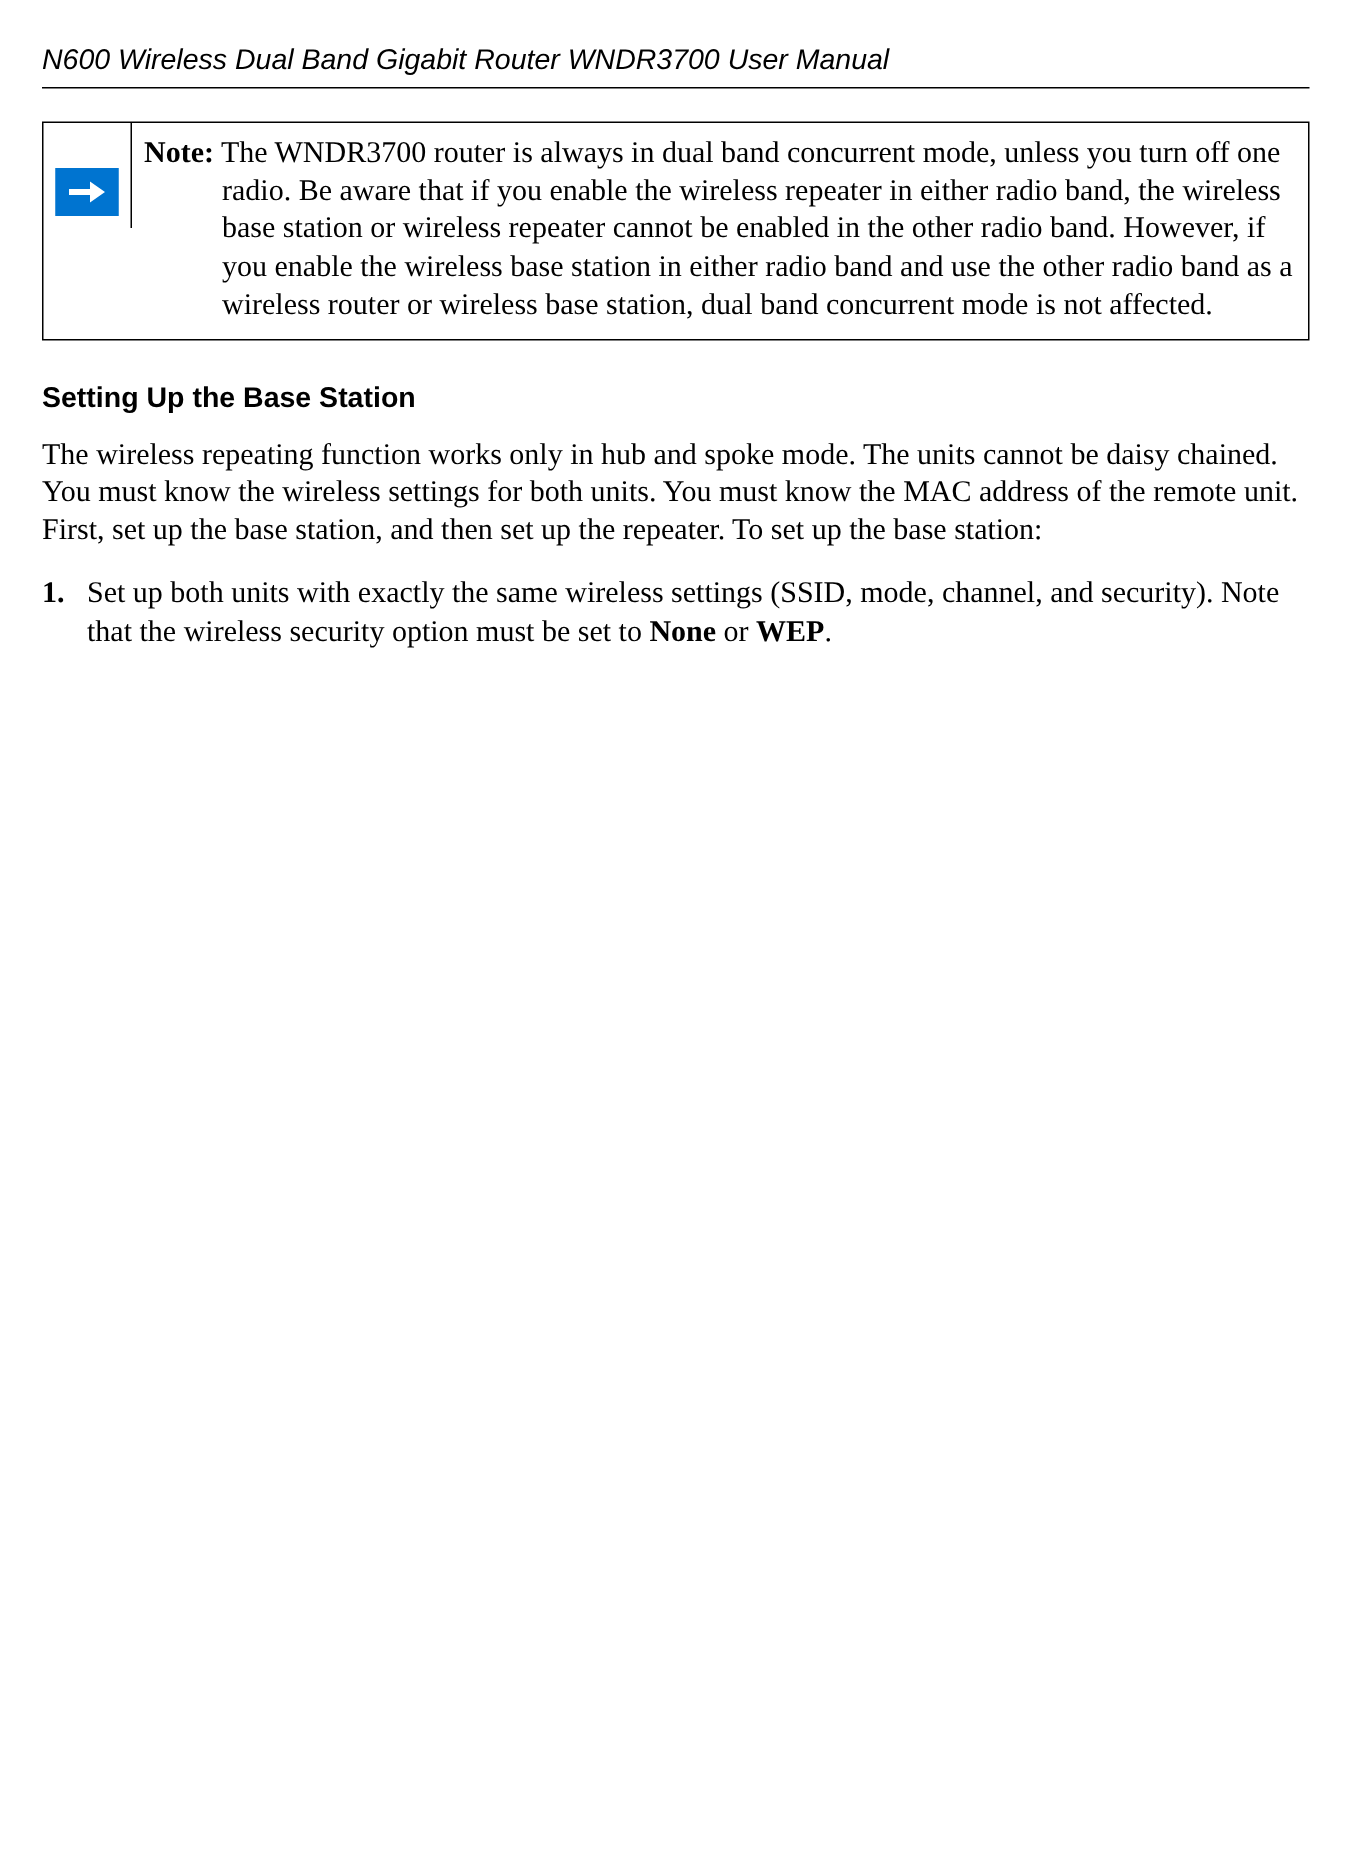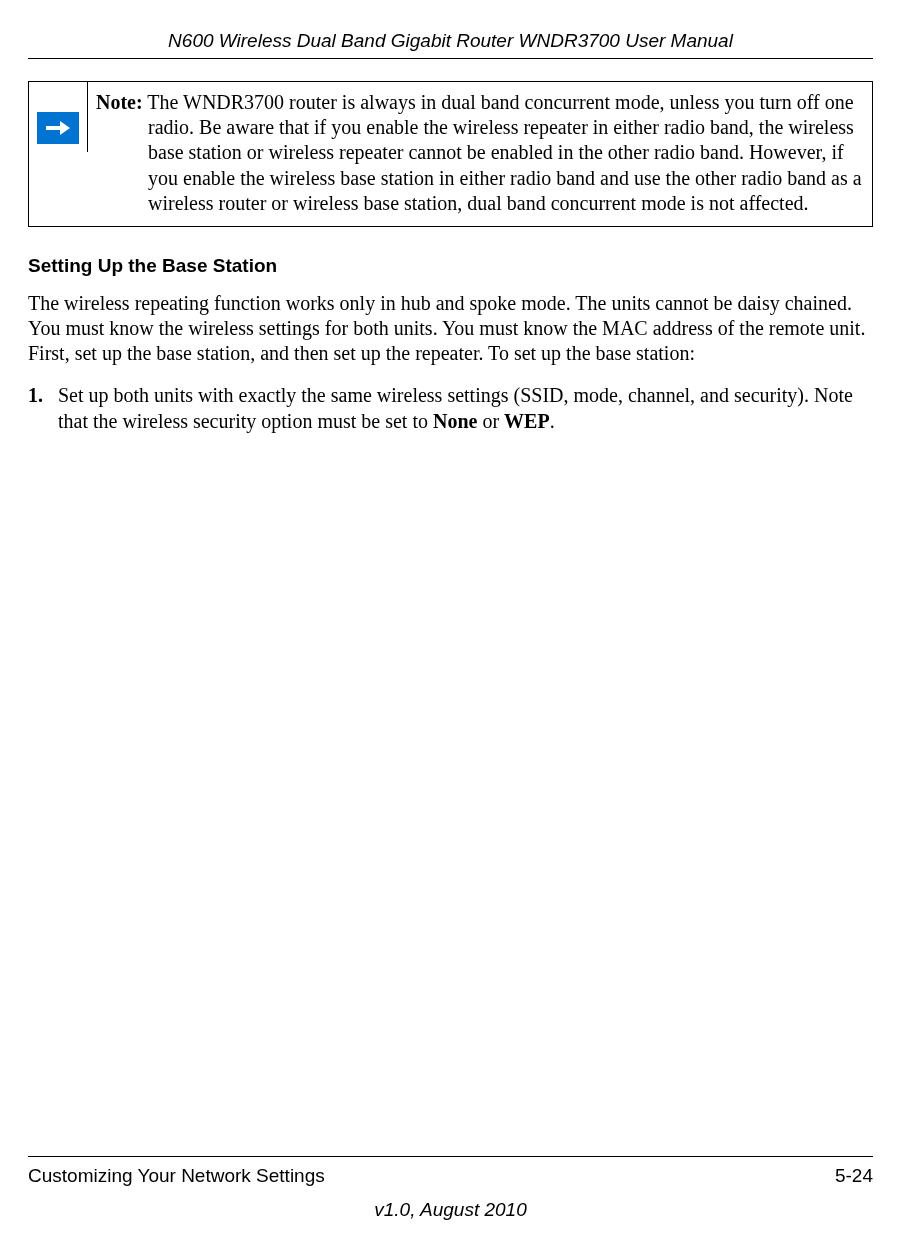--- a/index.html
+++ b/index.html
@@ -17,21 +17,21 @@
     .page {
       padding: 30px 28px 0 28px;
       box-sizing: border-box;
       height: 100%;
       position: relative;
     }
     .header-title {
       font-style: italic;
       font-family: Arial, Helvetica, sans-serif;
       font-size: 19px;
-      text-align: center;
+      text-align: left;
       margin-bottom: 6px;
     }
     .header-rule {
       border: none;
       border-top: 1.5px solid #000;
       margin: 0 0 22px 0;
     }
     .body-para {
       font-size: 20px;
       line-height: 1.24;
@@ -154,21 +154,13 @@
 
   <p class="body-para">The wireless repeating function works only in hub and spoke mode. The units cannot be daisy chained. You must know the wireless settings for both units. You must know the MAC address of the remote unit. First, set up the base station, and then set up the repeater. To set up the base station:</p>
 
   <div class="ol-item">
     <div class="ol-num">1.</div>
     <div class="ol-body">
       <span>Set up both units with exactly the same wireless settings (SSID, mode, channel, and security). Note that the wireless security option must be set to </span><span class="bold">None</span><span> or </span><span class="bold">WEP</span><span>.</span>
     </div>
   </div>
 
-  <div class="footer">
-    <hr class="footer-rule">
-    <div class="footer-row">
-      <span>Customizing Your Network Settings</span>
-      <span>5-24</span>
-    </div>
-    <div class="footer-version">v1.0, August 2010</div>
-  </div>
 </div>
 
 </body></html>

